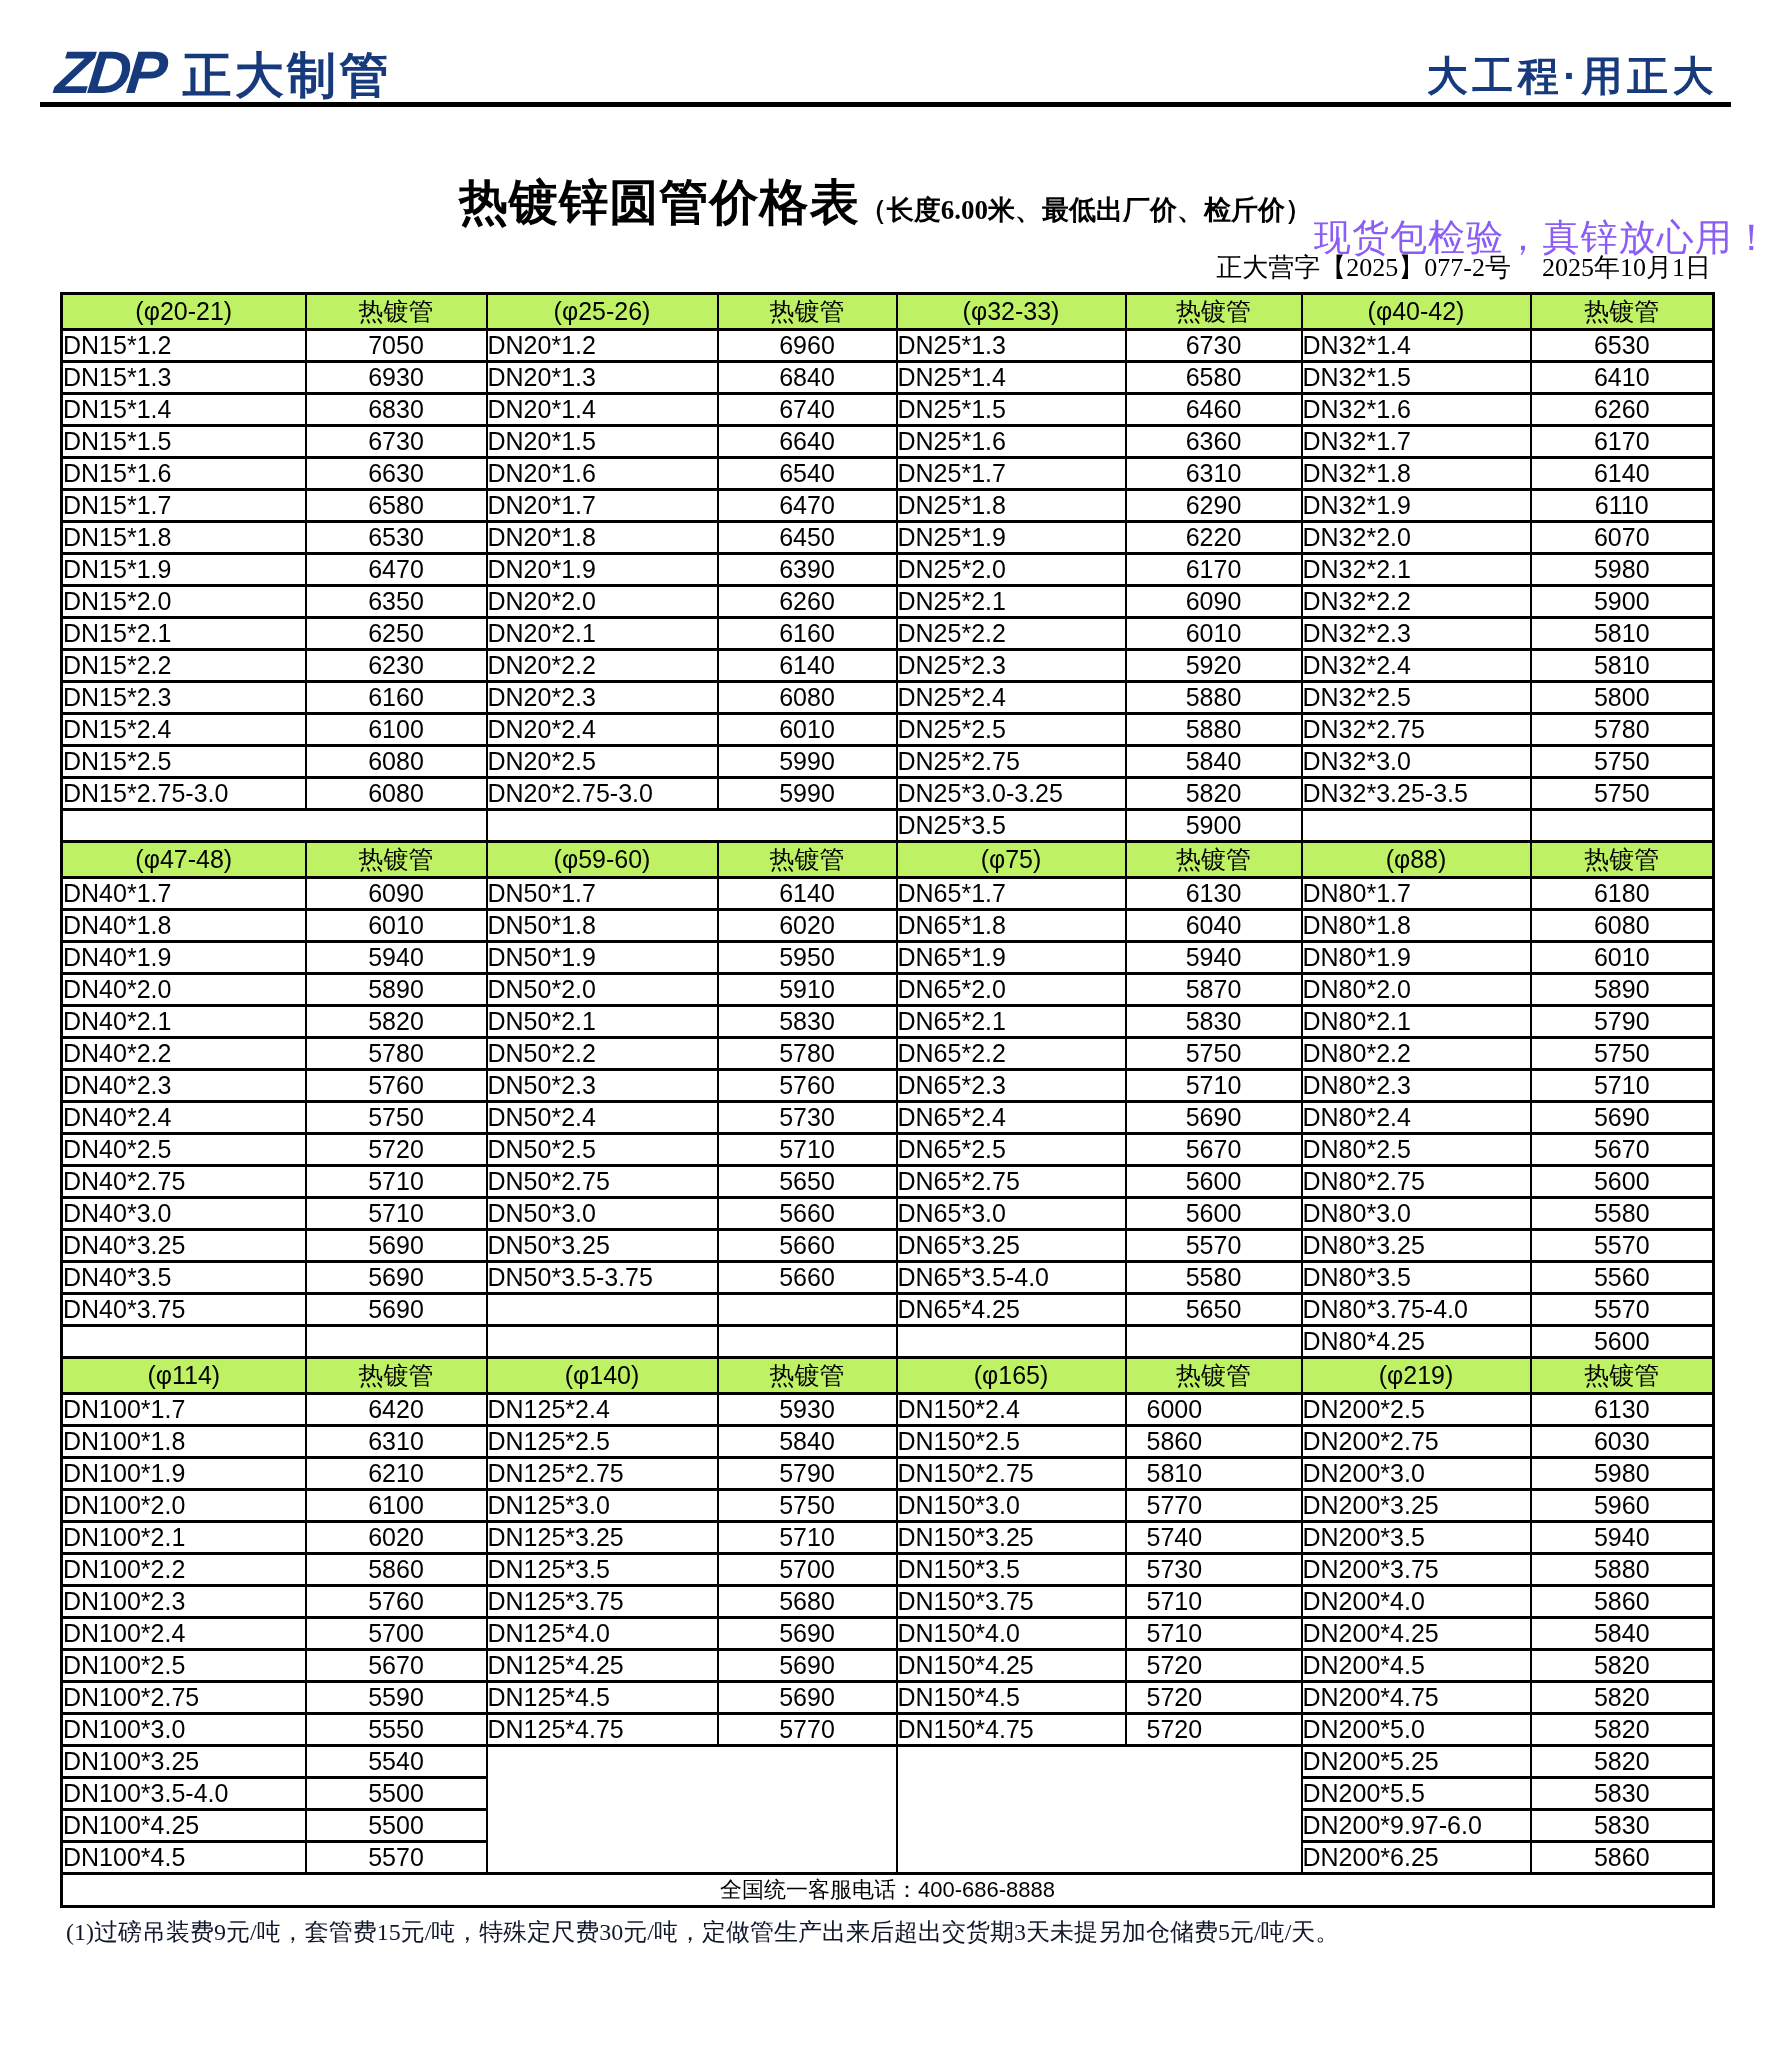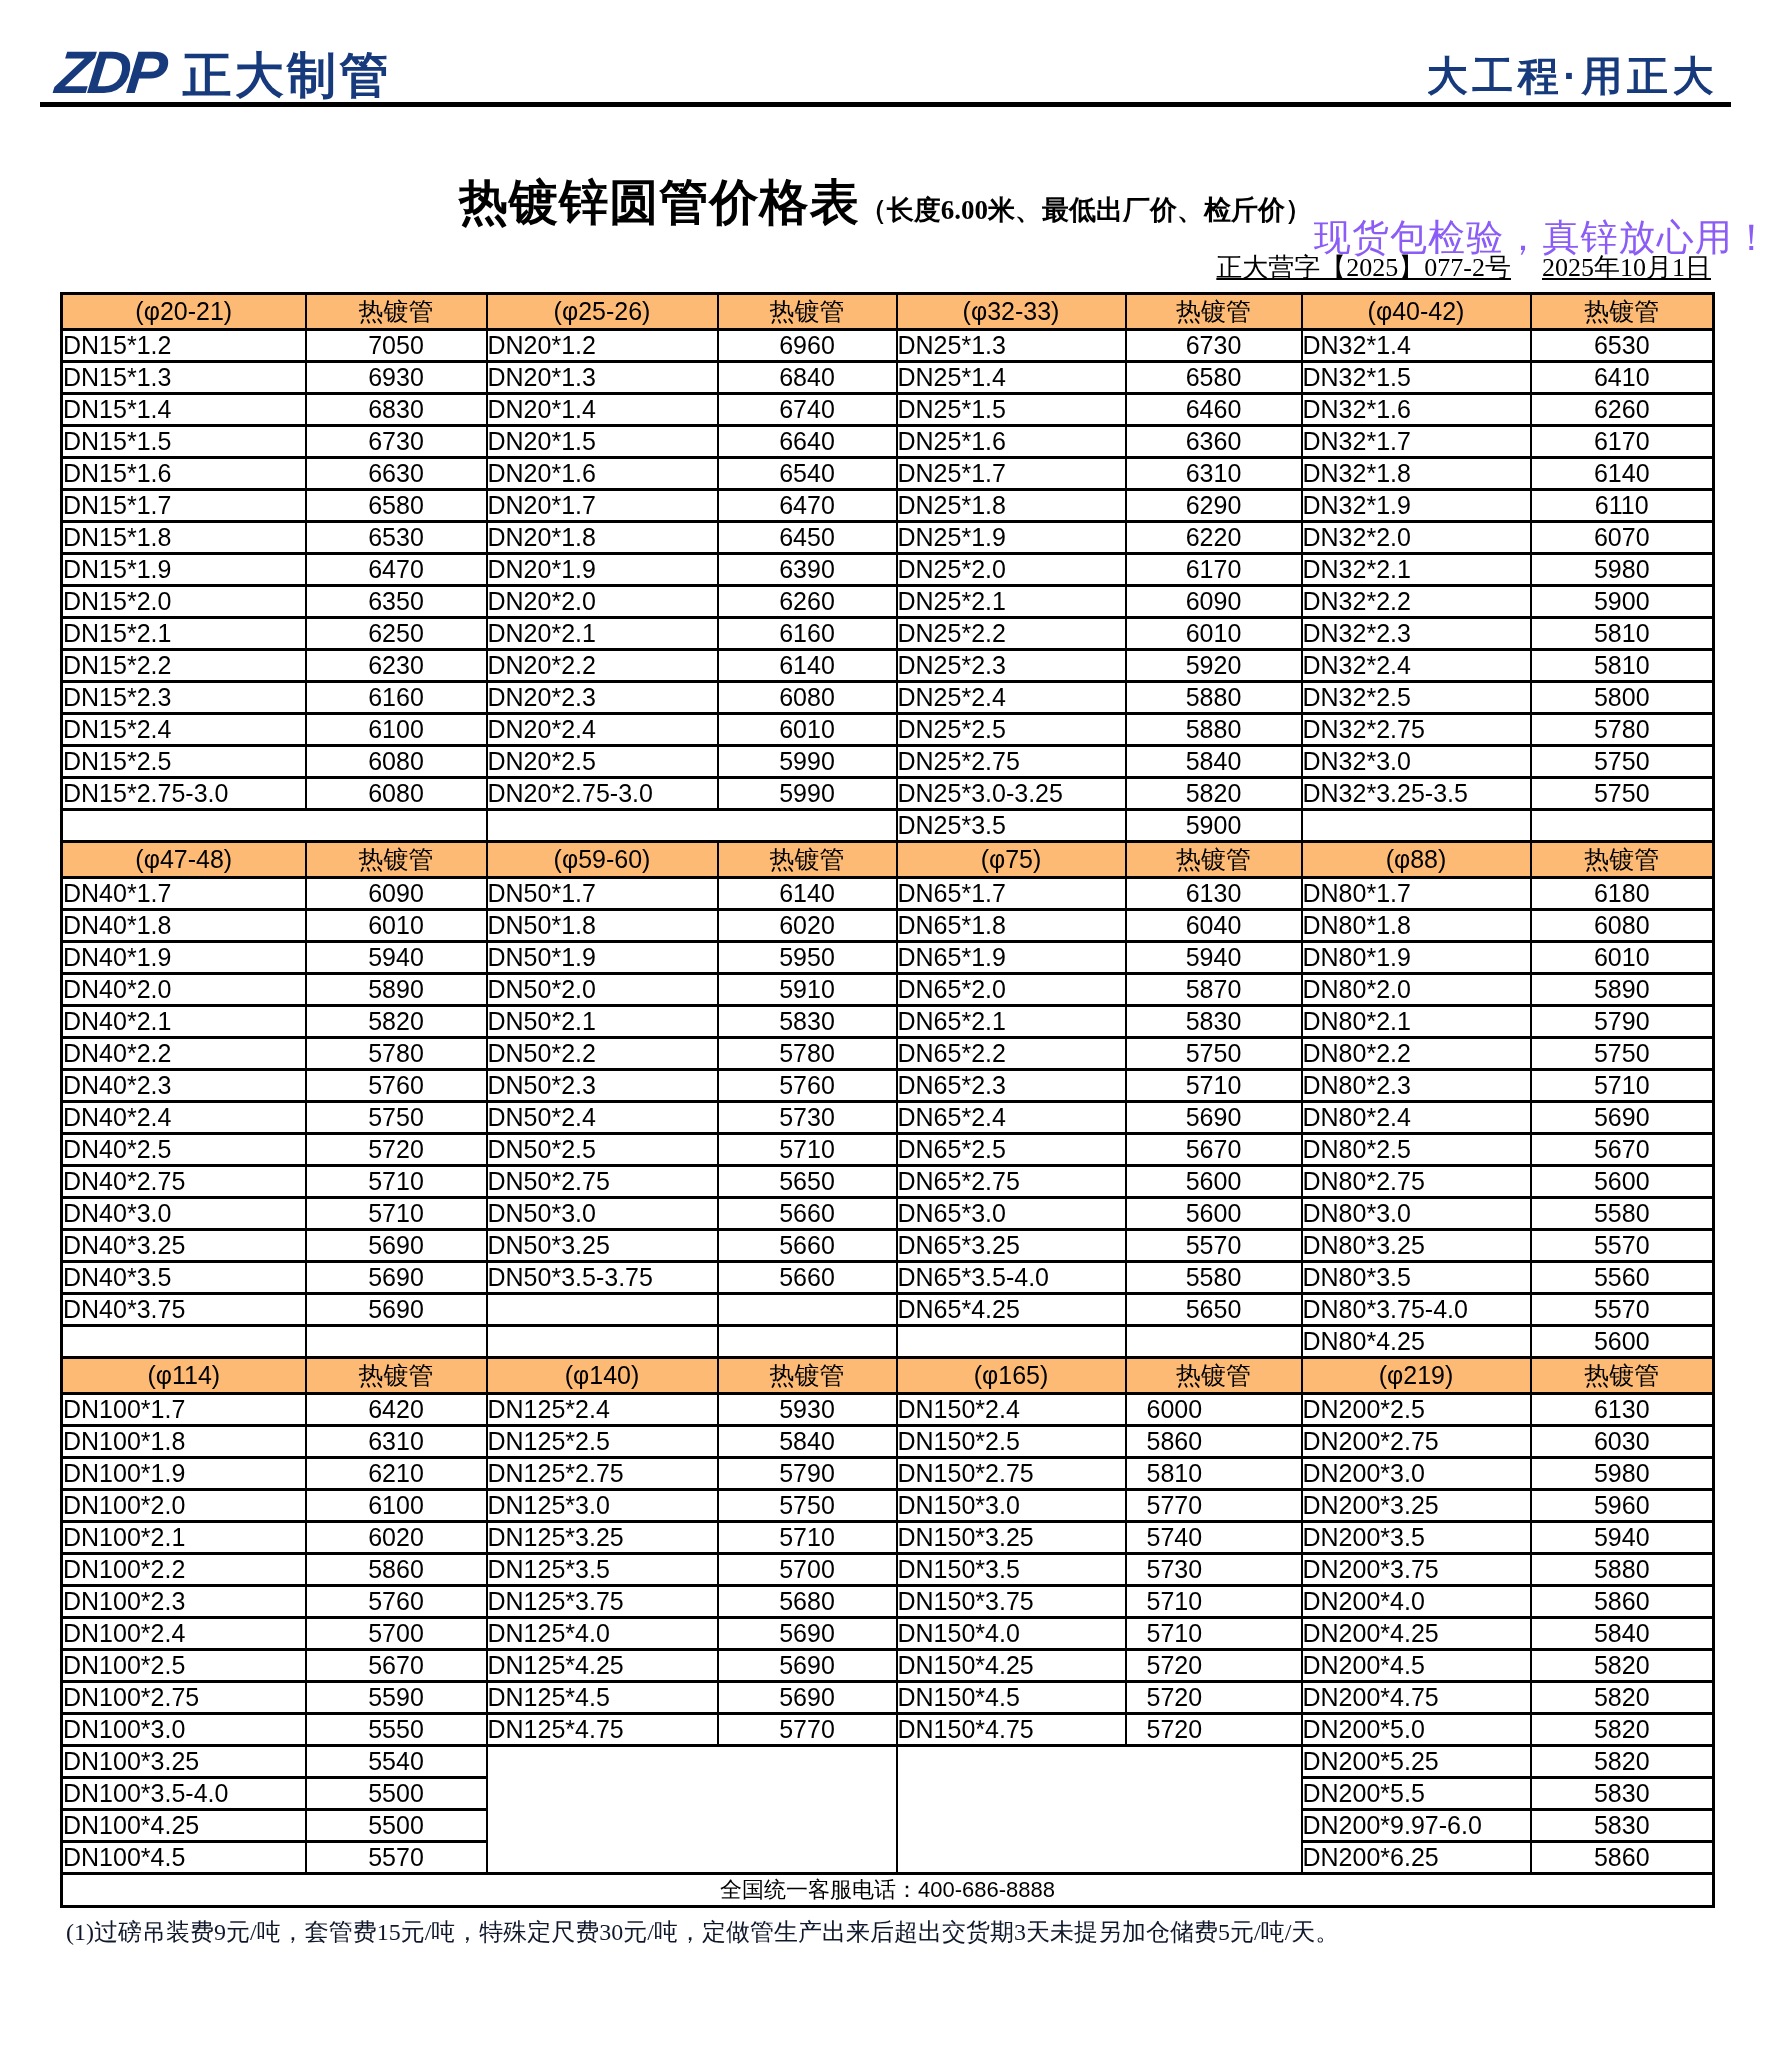--- a/index.html
+++ b/index.html
@@ -81,21 +81,20 @@
     font-size:37px;
     font-weight:400;
     letter-spacing:1.1px;
   }
   .doc-line{
     position:absolute;
     right:60px; top:250px;
     font-family:"Liberation Serif",serif;
     font-size:26px;
     white-space:nowrap;
-    text-decoration:underline;
   }
   .doc-line .doc-no{margin-right:31px;}
   
   table.price{
     position:absolute;
     left:60px; top:292px;
     width:1652px;
     border-collapse:collapse;
     table-layout:fixed;
     border:3.9px solid #000;
@@ -105,21 +104,21 @@
     border-left:2.2px solid #000;
     border-right:2.2px solid #000;
     border-top:3.3px solid #000;
     border-bottom:3.3px solid #000;
     height:27px;
     padding:0;
     overflow:hidden;
     white-space:nowrap;
   }
   td.hd{
-    background:#fdba74;
+    background:#bef264;
     text-align:center;
     font-weight:400;
   }
   td.nm{ text-align:left; padding-left:4.5px; }
   td.pr{ text-align:center; }
   td.pr.left{ text-align:left; padding-left:20px; }
   td.phone{
     text-align:center;
     font-weight:400;
     font-size:22px;

